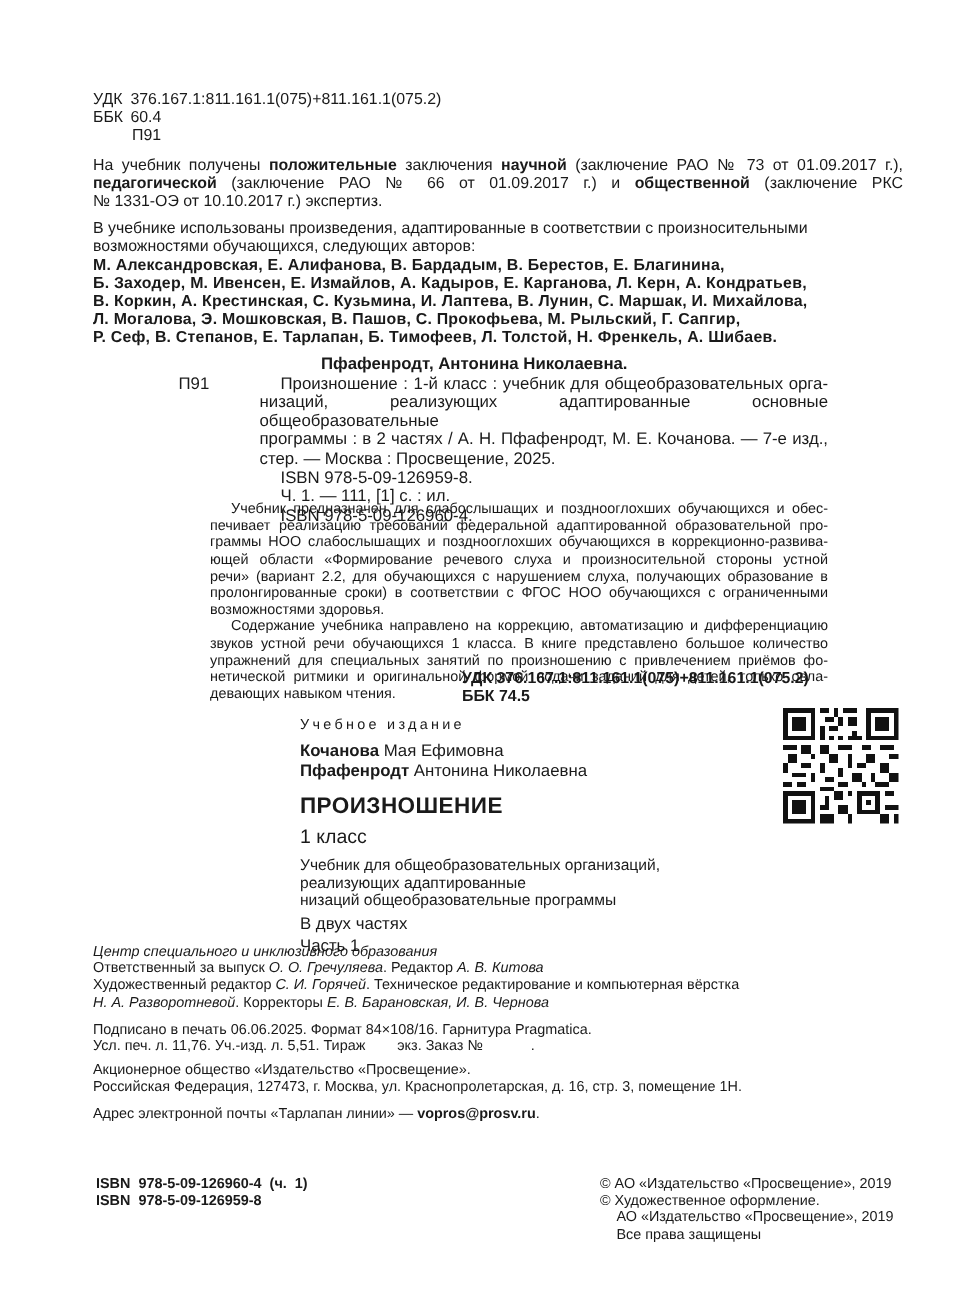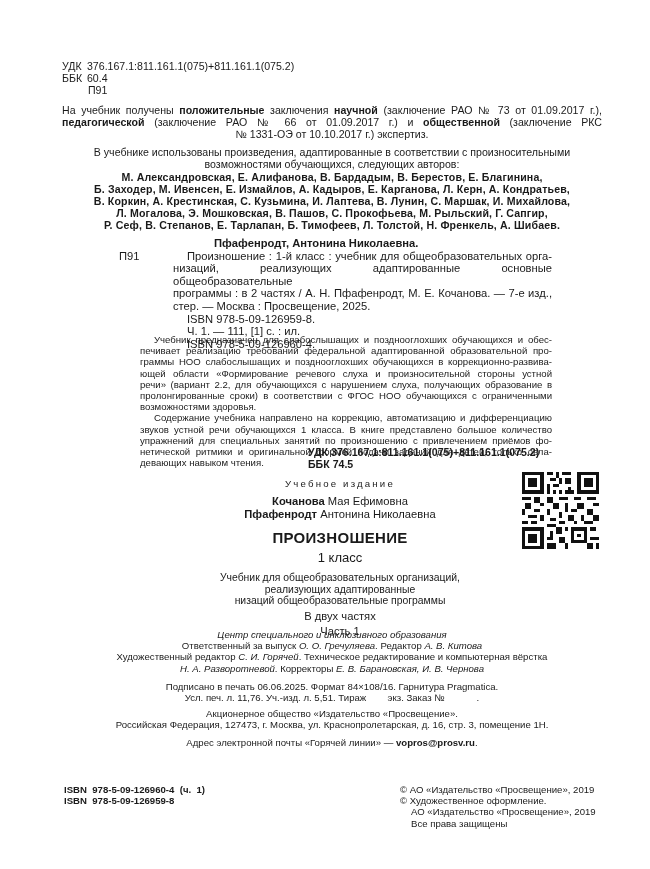--- a/index.html
+++ b/index.html
@@ -3,21 +3,21 @@
 <meta charset="utf-8">
 <style>
   html, body { margin:0; padding:0; background:#ffffff; }
   body { width:650px; height:869px; position:relative; overflow:hidden;
          font-family:"Liberation Sans", "DejaVu Sans", sans-serif; color:#1a1a1a; }
   .abs { position:absolute; }
   .t9 { font-size:9.6px; line-height:11.2px; }
   .t10 { font-size:10.6px; line-height:12px; }
   .t11 { font-size:11.2px; line-height:12.6px; }
   .b { font-weight:bold; }
-  .c { text-align:center; }
+  .c { }
   .i { font-style:italic; }
   .line { display:block; white-space:nowrap; }
   .jl { display:block; text-align:justify; text-align-last:justify; }
   .ind { text-indent:14px; }
   #udk-top { left:62px; top:60px; }
   #udk-top .row span.k { display:inline-block; width:22px; }
   #approvals { left:62px; top:104px; width:540px; }
   #authors-intro { left:62px; top:146px; width:540px; }
   #authors { left:62px; top:171px; width:540px; letter-spacing:0.15px; }
   #biblio { left:62px; top:237px; width:490px; }
@@ -198,21 +198,21 @@
 
 <div id="credits" class="abs t9 c">
   <div class="i line">Центр специального и инклюзивного образования</div>
   <div class="line"><span>Ответственный за выпуск </span><i>О. О. Гречуляева</i><span>. Редактор </span><i>А. В. Китова</i></div>
   <div class="line"><span>Художественный редактор </span><i>С. И. Горячей</i><span>. Техническое редактирование и компьютерная вёрстка</span></div>
   <div class="line"><i>Н. А. Разворотневой</i><span>. Корректоры </span><i>Е. В. Барановская, И. В. Чернова</i></div>
   <div class="line" style="margin-top:7px">Подписано в печать 06.06.2025. Формат 84×108/16. Гарнитура Pragmatica.</div>
   <div class="line" style="white-space:pre">Усл. печ. л. 11,76. Уч.-изд. л. 5,51. Тираж        экз. Заказ №            .</div>
   <div class="line" style="margin-top:5px">Акционерное общество «Издательство «Просвещение».</div>
   <div class="line">Российская Федерация, 127473, г. Москва, ул. Краснопролетарская, д. 16, стр. 3, помещение 1Н.</div>
-  <div class="line" style="margin-top:6px"><span>Адрес электронной почты «Горячей линии» — </span><b>vopros@prosv.ru</b><span>.</span></div>
+  <div class="line" style="margin-top:6px"><span>Адрес электронной почты «Тарлапан линии» — </span><b>vopros@prosv.ru</b><span>.</span></div>
 </div>
 
 <div id="isbn-bottom" class="abs t9 b">
   <div class="line" style="white-space:pre">ISBN  978-5-09-126960-4  (ч.  1)</div>
   <div class="line" style="white-space:pre">ISBN  978-5-09-126959-8</div>
 </div>
 
 <div id="copyright" class="abs t9">
   <div class="line">© АО «Издательство «Просвещение», 2019</div>
   <div class="line">© Художественное оформление.</div>

